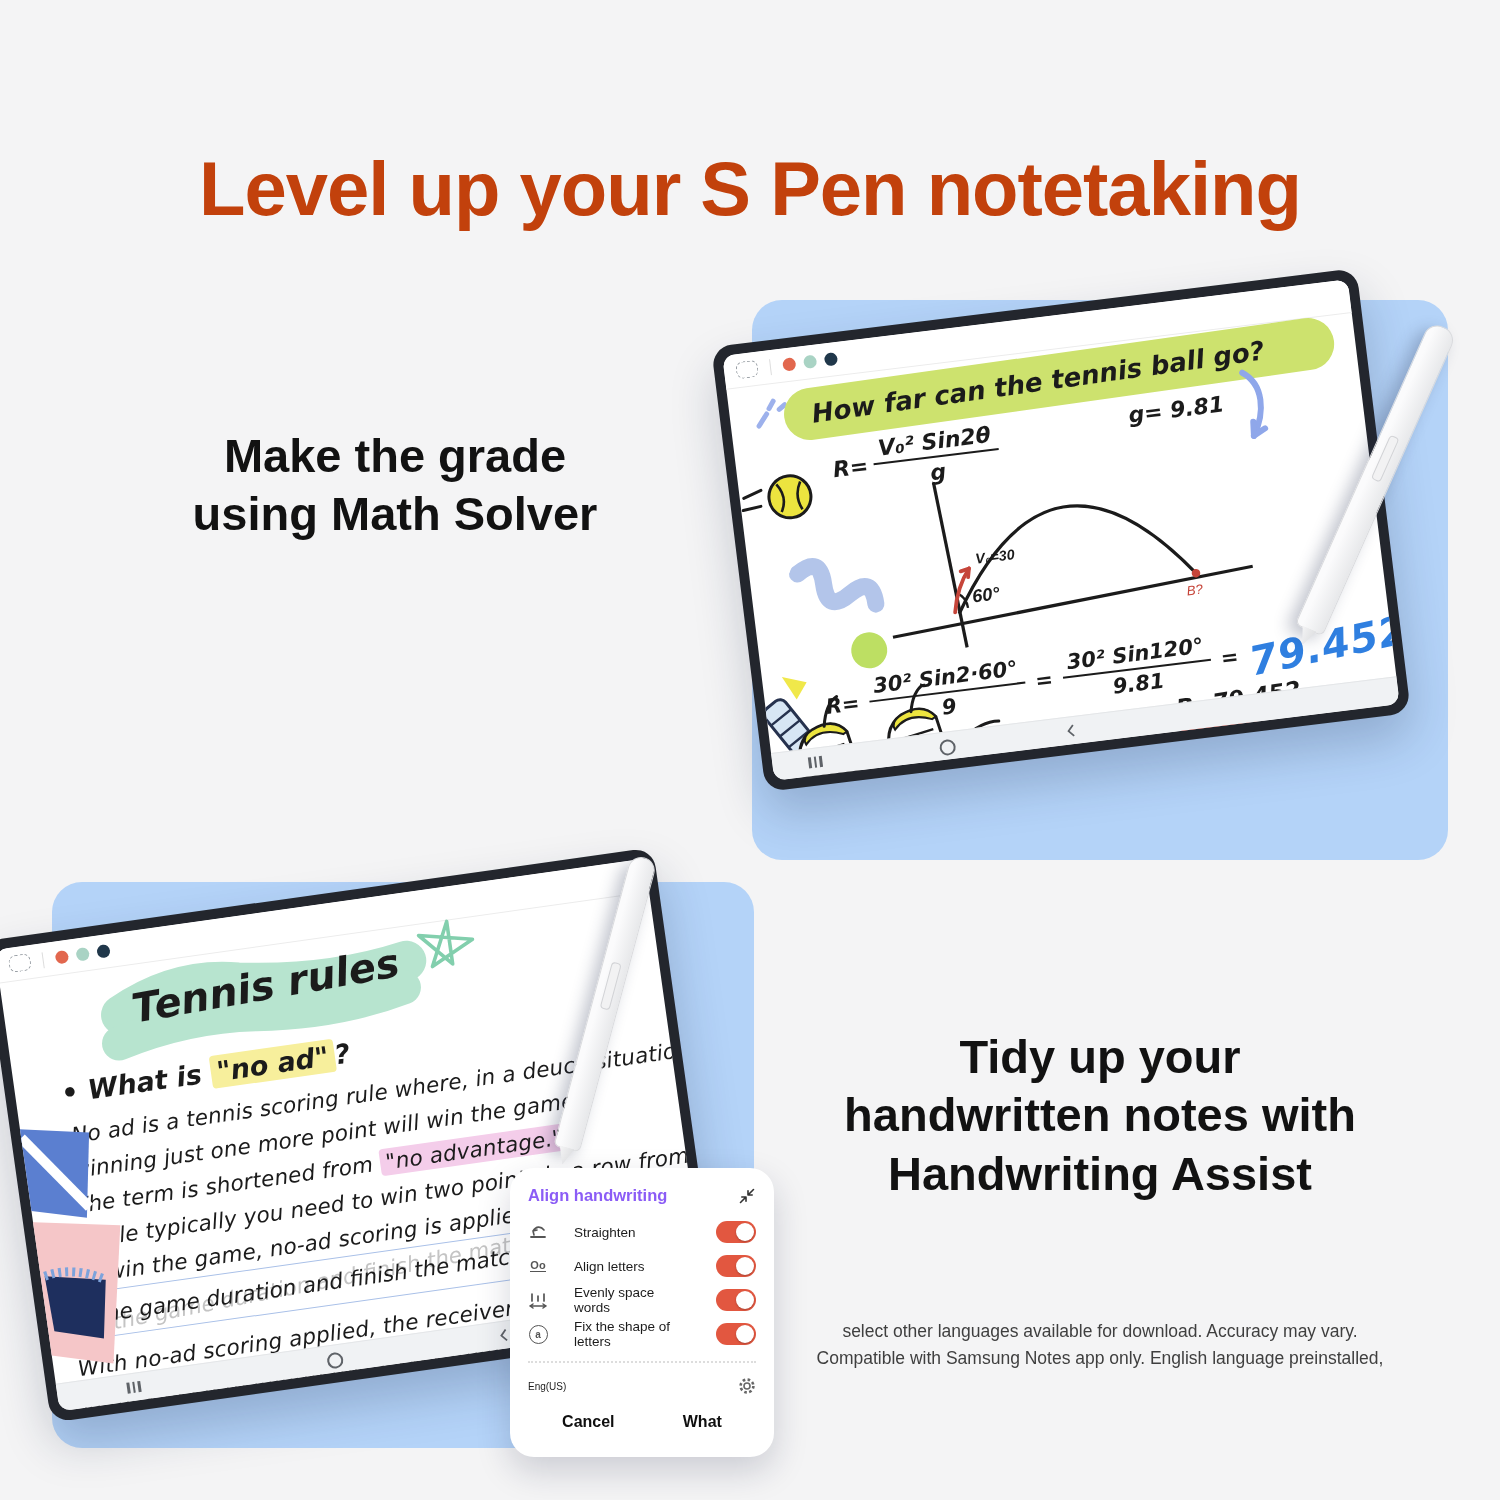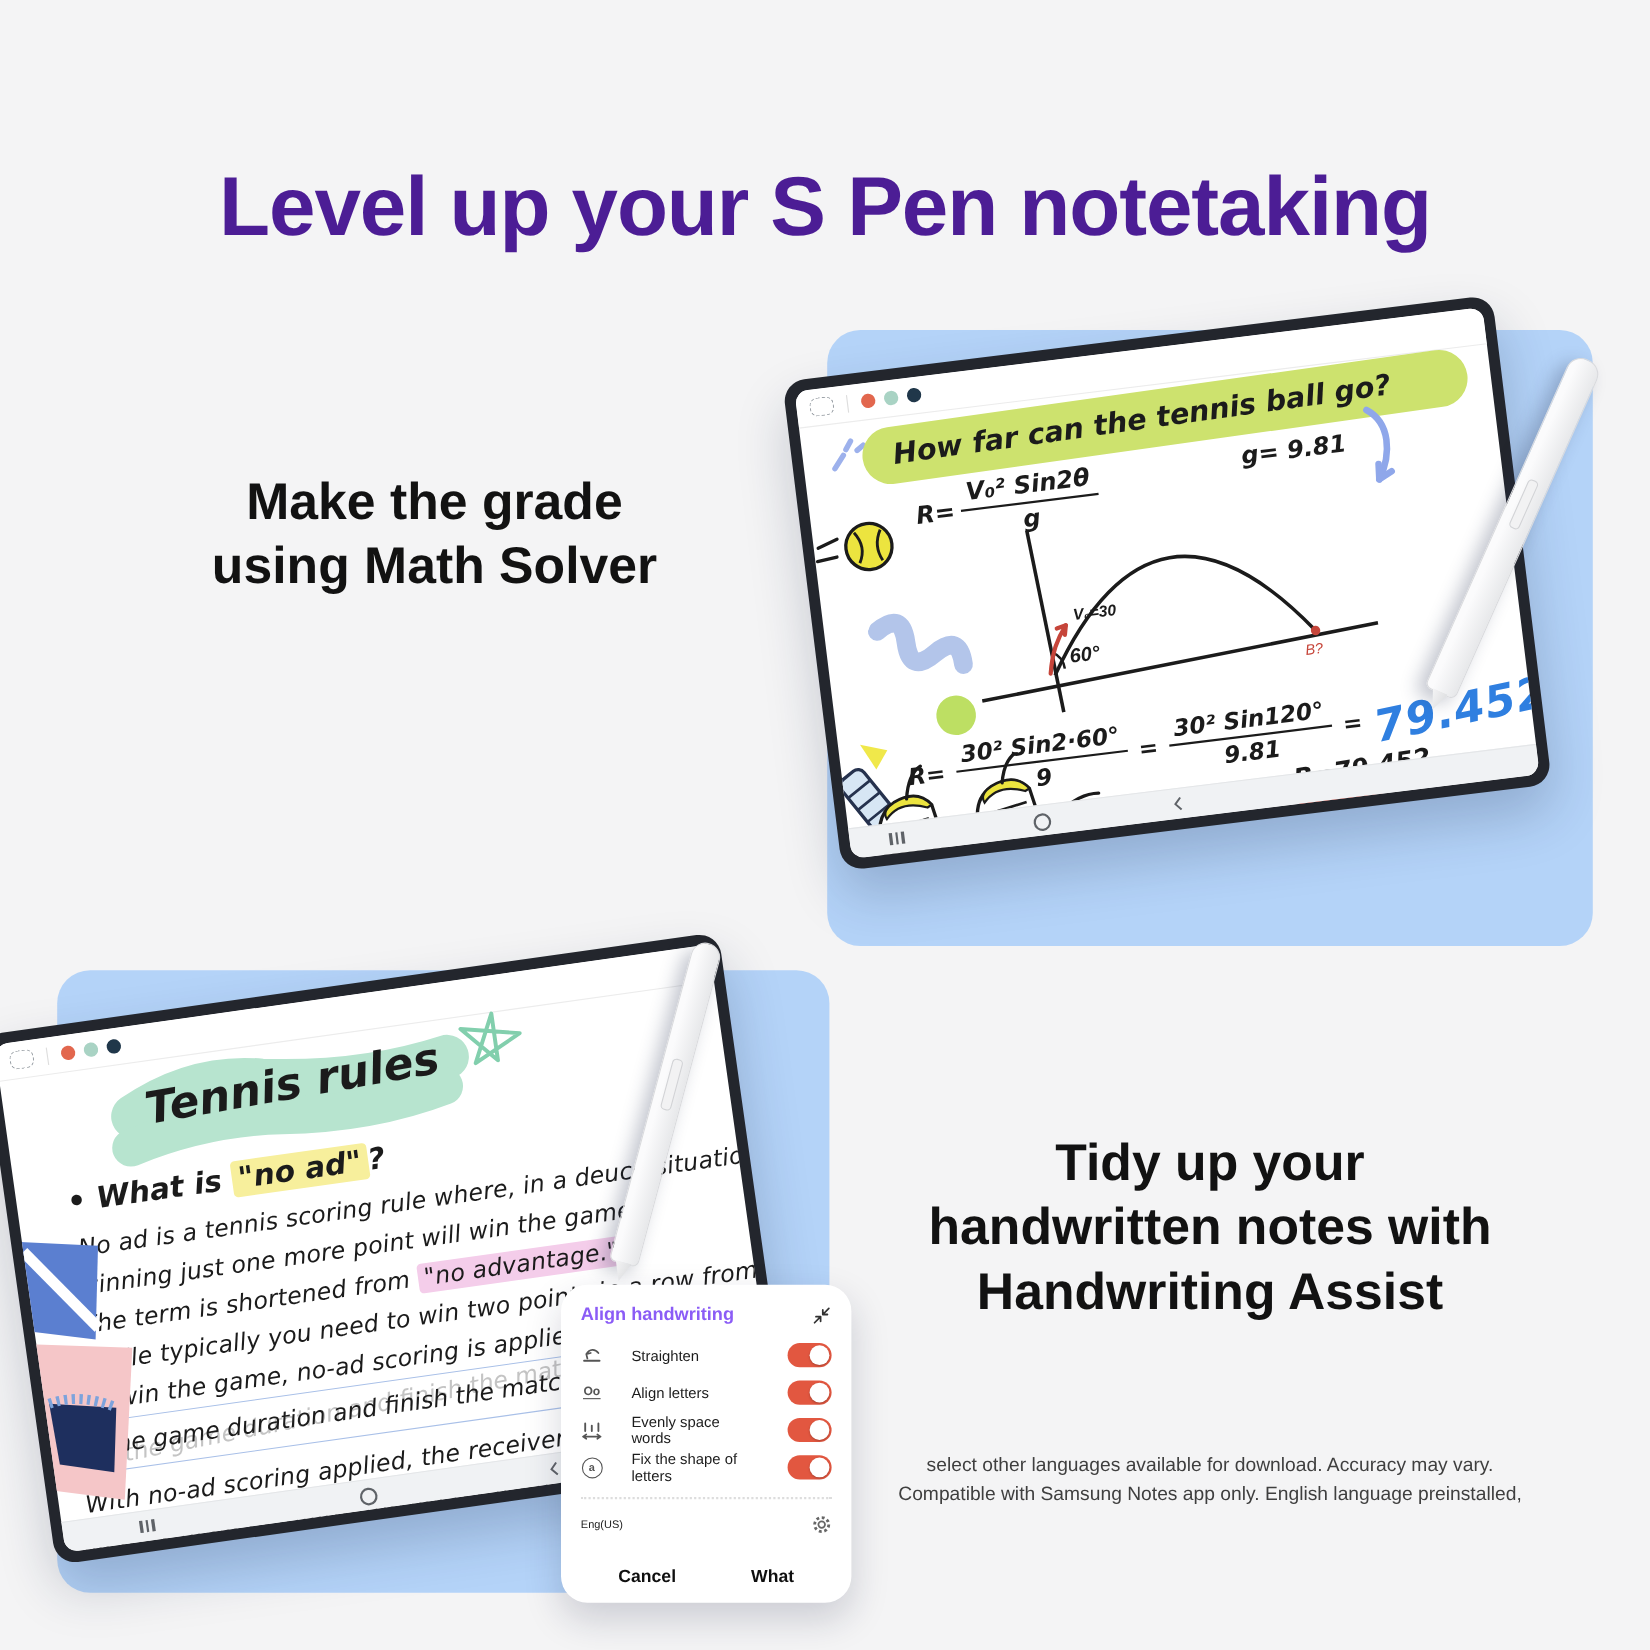--- a/index.html
+++ b/index.html
@@ -1,20 +1,20 @@
 <!DOCTYPE html>
 <html><head>
 <meta charset="utf-8">
 <style>
   html,body{margin:0;padding:0;}
   .stage{position:relative;width:1500px;height:1500px;background:#f4f4f5;overflow:hidden;
          font-family:"Liberation Sans",sans-serif;color:#111;}
   
   .main-title{position:absolute;top:94px;left:0;width:100%;text-align:center;
-              font-size:76px;font-weight:bold;letter-spacing:-1px;color:#4c1d95;}
+              font-size:76px;font-weight:bold;letter-spacing:-1px;color:#c2410c;}
   
   .copy{position:absolute;text-align:center;}
   .copy h2{margin:0;font-size:47px;font-weight:bold;line-height:1.24;color:#121212;}
   .copy h2 span{display:block;}
   .copy-math{left:115px;top:427px;width:560px;}
   .disc{position:absolute;text-align:center;font-size:17.5px;line-height:1.55;color:#3f3f3f;}
   .disc span{display:block;}
   .disc-math{left:115px;top:692px;width:560px;}
   .copy-assist{left:775px;top:1028px;width:650px;}
   .disc-assist{left:775px;top:1318px;width:650px;}
@@ -98,21 +98,21 @@
   .arow{display:flex;align-items:center;height:34px;gap:26px;}
   .aicon{width:20px;height:20px;flex:0 0 20px;display:flex;align-items:center;justify-content:center;
          color:#555;font-size:10px;}
   .alabel{flex:1;font-size:13.5px;color:#1c1c1c;}
   .tgl{width:40px;height:22px;border-radius:12px;background:#e25740;position:relative;flex:0 0 40px;cursor:pointer;}
   .tgl::after{content:"";position:absolute;top:2px;right:2px;width:18px;height:18px;border-radius:50%;
               background:#fff;box-shadow:0 1px 2px rgba(0,0,0,.25);}
   .adiv{border-top:2px dotted #ddd;margin:10px 0 8px;}
   .alang{display:flex;align-items:center;justify-content:space-between;height:30px;}
   .alang span{font-size:10px;color:#1c1c1c;}
-  .abtns{display:flex;justify-content:space-around;align-items:flex-end;margin-top:12px;height:30px;}
+  .abtns{display:flex;justify-content:space-around;align-items:flex-start;margin-top:12px;height:30px;}
   .abtns .btn{font-size:16px;font-weight:bold;color:#0f0f0f;cursor:pointer;}
   .oo{font-size:11px;font-weight:bold;border-bottom:1.6px solid #555;line-height:1;color:#555;}
   .circ-a{width:17px;height:17px;border:1.6px solid #555;border-radius:50%;font-size:10px;
           display:flex;align-items:center;justify-content:center;color:#555;font-weight:bold;}
   svg{display:block;}
 </style>
 </head>
 <body>
 
 <div class="stage">

